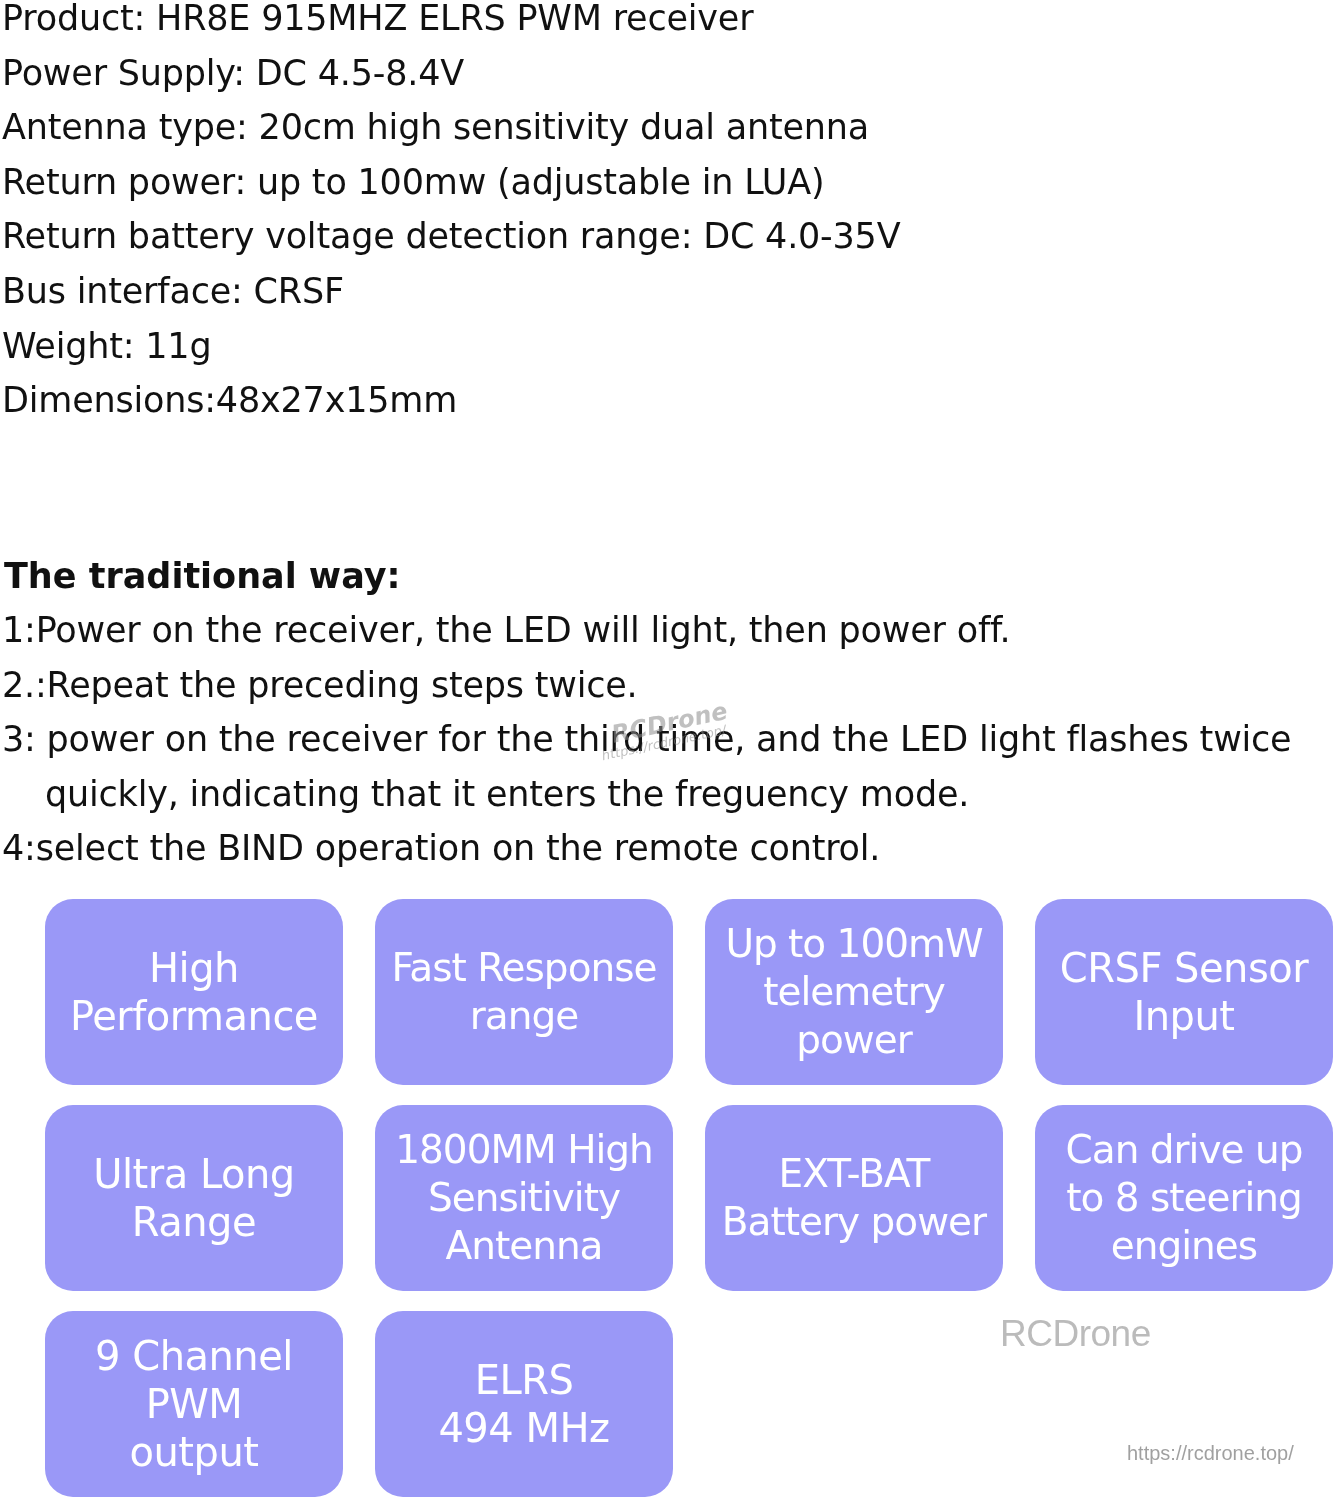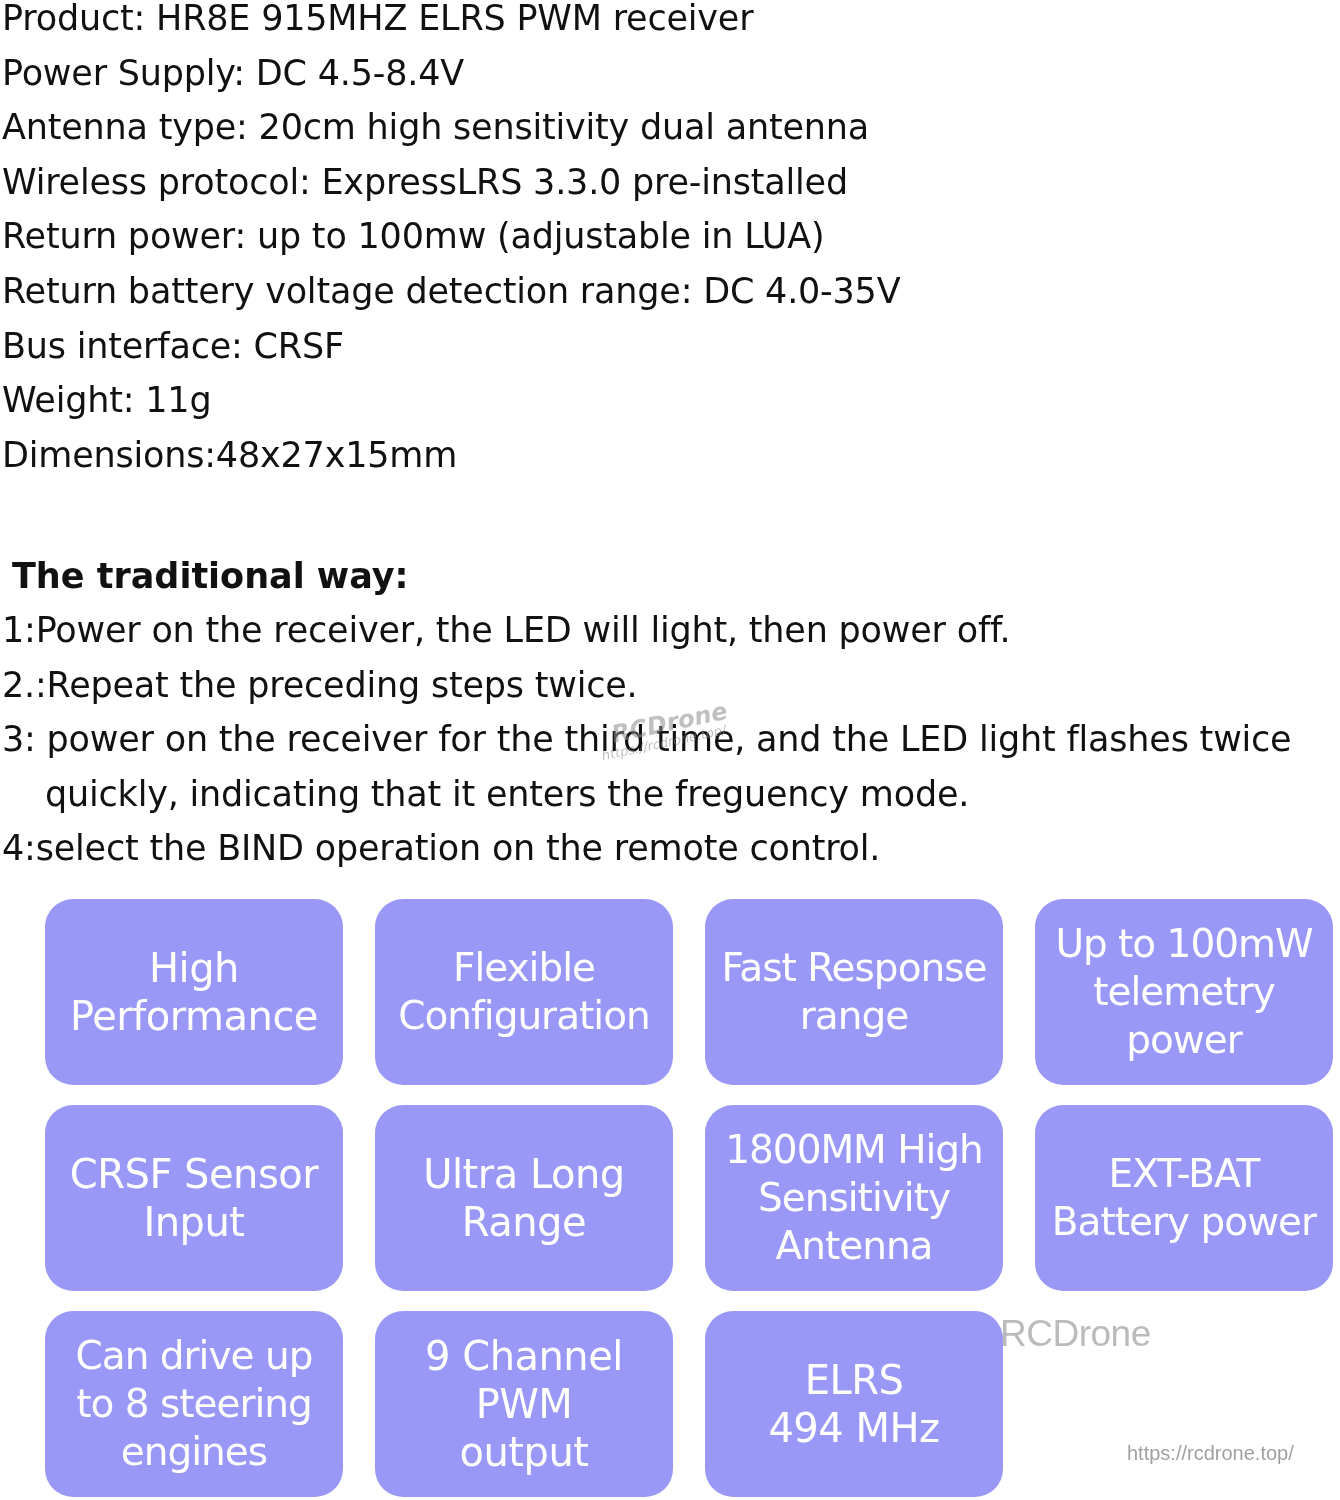--- a/index.html
+++ b/index.html
@@ -25,21 +25,21 @@
   }
   .spec-line {
     font-size: 35px;
     line-height: 54.6px;
     height: 54.6px;
     white-space: nowrap;
     letter-spacing: -0.2px;
   }
   .section-title {
     position: absolute;
-    left: 12px;
+    left: 4px;
     top: 549px;
     font-size: 35px;
     line-height: 54px;
     font-weight: bold;
     margin: 0;
     white-space: nowrap;
   }
   .steps {
     position: absolute;
     left: 2px;
@@ -127,21 +127,20 @@
     pointer-events: none;
   }
 </style>
 </head>
 <body>
 
 <ul class="spec-list">
   <li class="spec-line">Product: HR8E 915MHZ ELRS PWM receiver</li>
   <li class="spec-line">Power Supply: DC 4.5-8.4V</li>
   <li class="spec-line">Antenna type: 20cm high sensitivity dual antenna</li>
-  <li class="spec-line">Wireless protocol: ExpressLRS 3.3.0 pre-installed</li>
   <li class="spec-line">Return power: up to 100mw (adjustable in LUA)</li>
   <li class="spec-line">Return battery voltage detection range: DC 4.0-35V</li>
   <li class="spec-line">Bus interface: CRSF</li>
   <li class="spec-line">Weight: 11g</li>
   <li class="spec-line">Dimensions:48x27x15mm</li>
 </ul>
 
 <h2 class="section-title">The traditional way:</h2>
 
 <ol class="steps">
@@ -161,22 +160,20 @@
 </ol>
 
 <div class="wm-center">
   <span class="wm-brand">RCDrone</span>
   <span class="wm-url">https://rcdrone.top/</span>
 </div>
 
 <div class="grid">
   <div class="tile">High
 Performance</div>
-  <div class="tile tight">Flexible
-Configuration</div>
   <div class="tile tight">Fast Response
 range</div>
   <div class="tile tight">Up to 100mW
 telemetry
 power</div>
   <div class="tile">CRSF Sensor
 Input</div>
   <div class="tile">Ultra Long
 Range</div>
   <div class="tile tight">1800MM High

